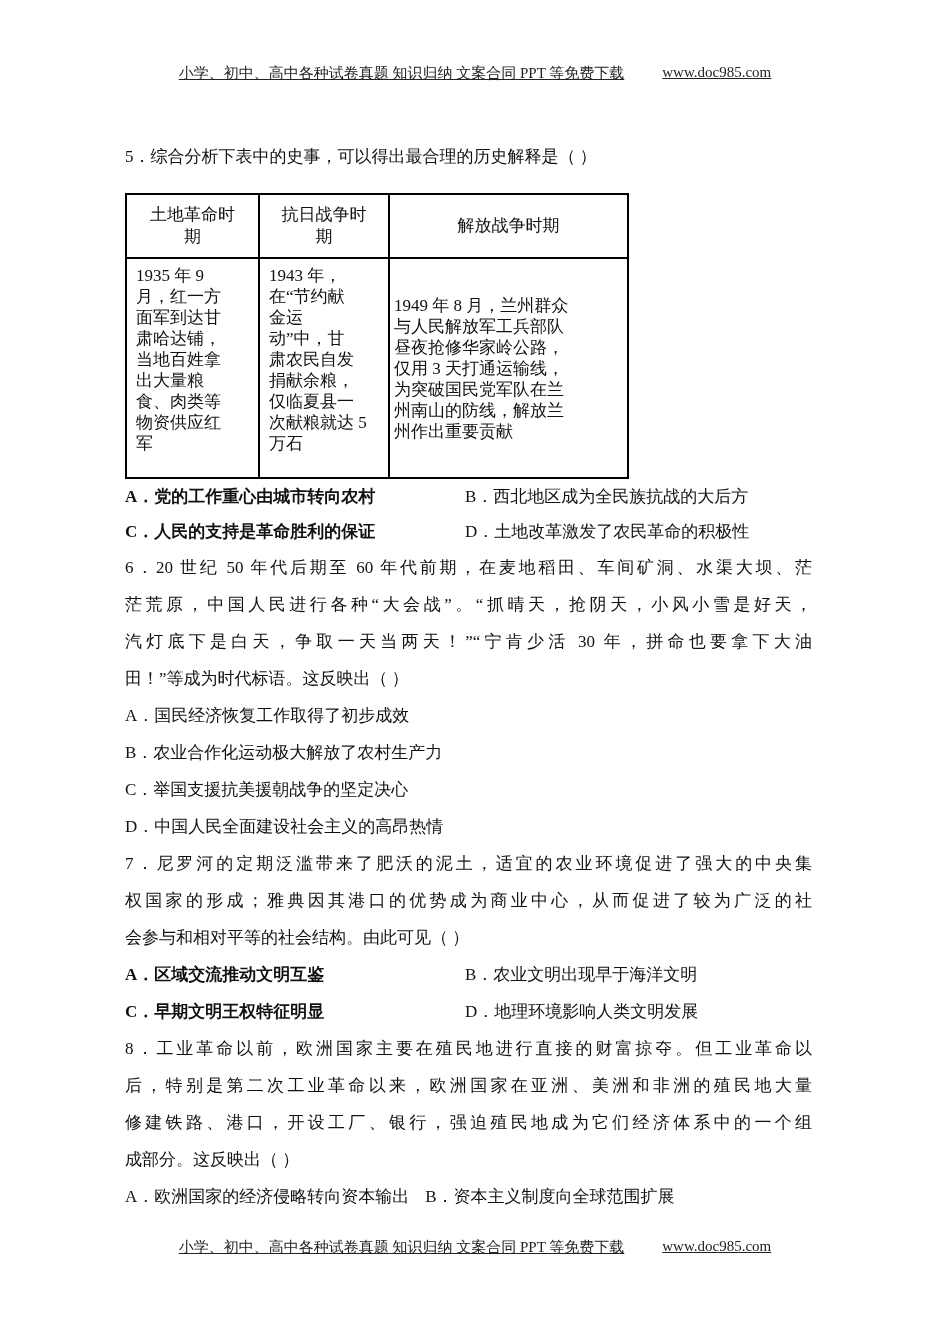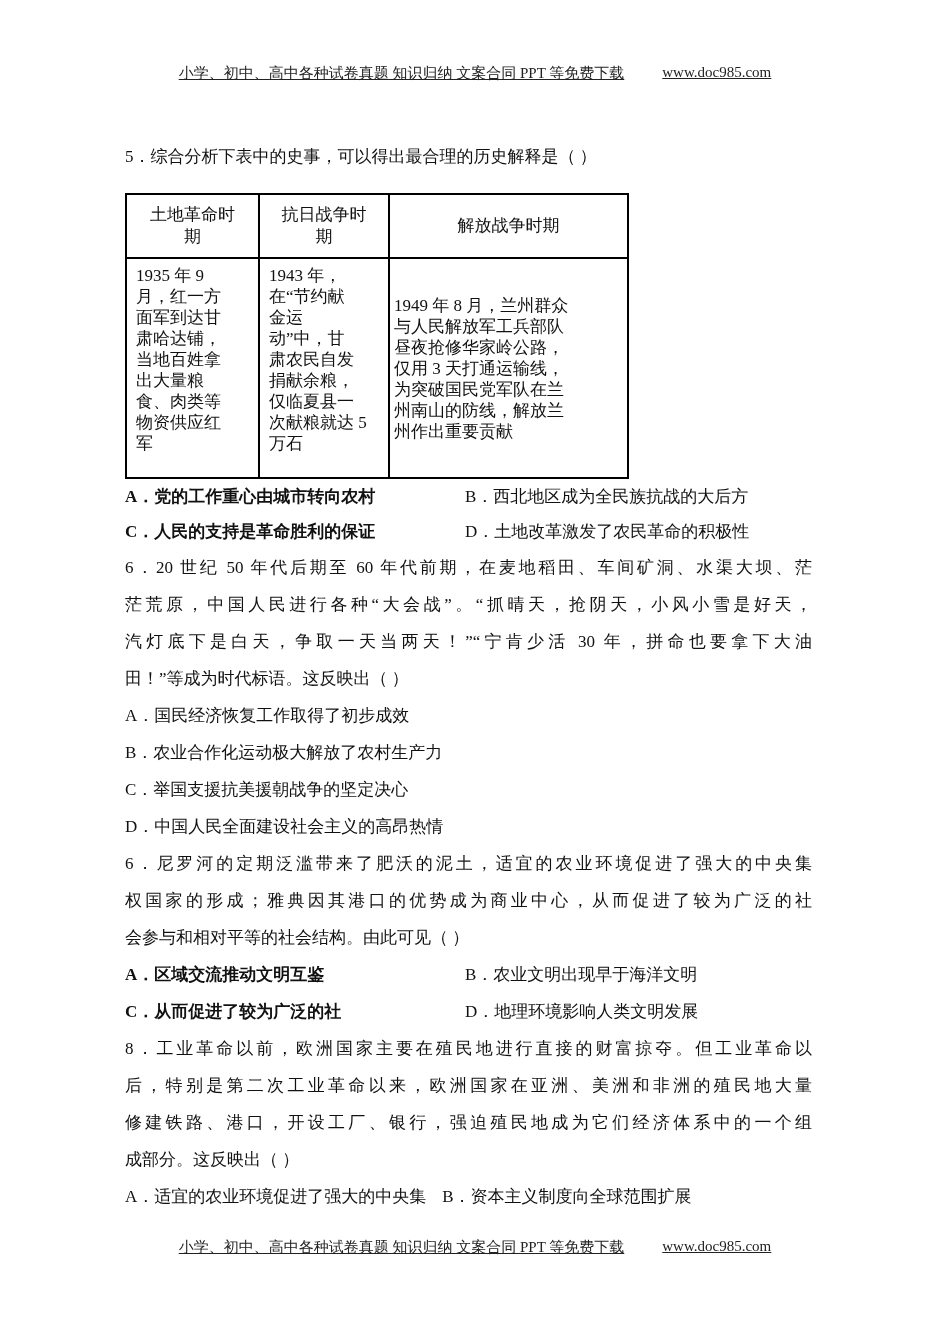--- a/index.html
+++ b/index.html
@@ -132,38 +132,38 @@
       <div class="line just">茫荒原，中国人民进行各种“大会战”。“抓晴天，抢阴天，小风小雪是好天，</div>
       <div class="line just">汽灯底下是白天，争取一天当两天！”“宁肯少活 30 年，拼命也要拿下大油</div>
       <div class="line plain">田！”等成为时代标语。这反映出（  ）</div>
       <div class="line plain">A．国民经济恢复工作取得了初步成效</div>
       <div class="line plain">B．农业合作化运动极大解放了农村生产力</div>
       <div class="line plain">C．举国支援抗美援朝战争的坚定决心</div>
       <div class="line plain">D．中国人民全面建设社会主义的高昂热情</div>
     </div>
 
     <div>
-      <div class="line just">6．尼罗河的定期泛滥带来了肥沃的泥土，适宜的农业环境促进了强大的中央集</div>
+      <div class="line just">7．尼罗河的定期泛滥带来了肥沃的泥土，适宜的农业环境促进了强大的中央集</div>
       <div class="line just">权国家的形成；雅典因其港口的优势成为商业中心，从而促进了较为广泛的社</div>
       <div class="line plain">会参与和相对平等的社会结构。由此可见（  ）</div>
       <div class="line plain">
         <span class="optcol">A．区域交流推动文明互鉴</span><span>B．农业文明出现早于海洋文明</span>
       </div>
       <div class="line plain">
-        <span class="optcol">C．从而促进了较为广泛的社</span><span>D．地理环境影响人类文明发展</span>
+        <span class="optcol">C．早期文明王权特征明显</span><span>D．地理环境影响人类文明发展</span>
       </div>
     </div>
 
     <div>
       <div class="line just">8．工业革命以前，欧洲国家主要在殖民地进行直接的财富掠夺。但工业革命以</div>
       <div class="line just">后，特别是第二次工业革命以来，欧洲国家在亚洲、美洲和非洲的殖民地大量</div>
       <div class="line just">修建铁路、港口，开设工厂、银行，强迫殖民地成为它们经济体系中的一个组</div>
       <div class="line plain">成部分。这反映出（  ）</div>
       <div class="line plain">
-        <span class="gapR">A．适宜的农业环境促进了强大的中央集</span><span>B．资本主义制度向全球范围扩展</span>
+        <span class="gapR">A．欧洲国家的经济侵略转向资本输出</span><span>B．资本主义制度向全球范围扩展</span>
       </div>
     </div>
 
   </div>
 
   <div class="running bottom">
     <span>小学、初中、高中各种试卷真题 知识归纳 文案合同 PPT 等免费下载</span>
     <span>www.doc985.com</span>
   </div>
 

